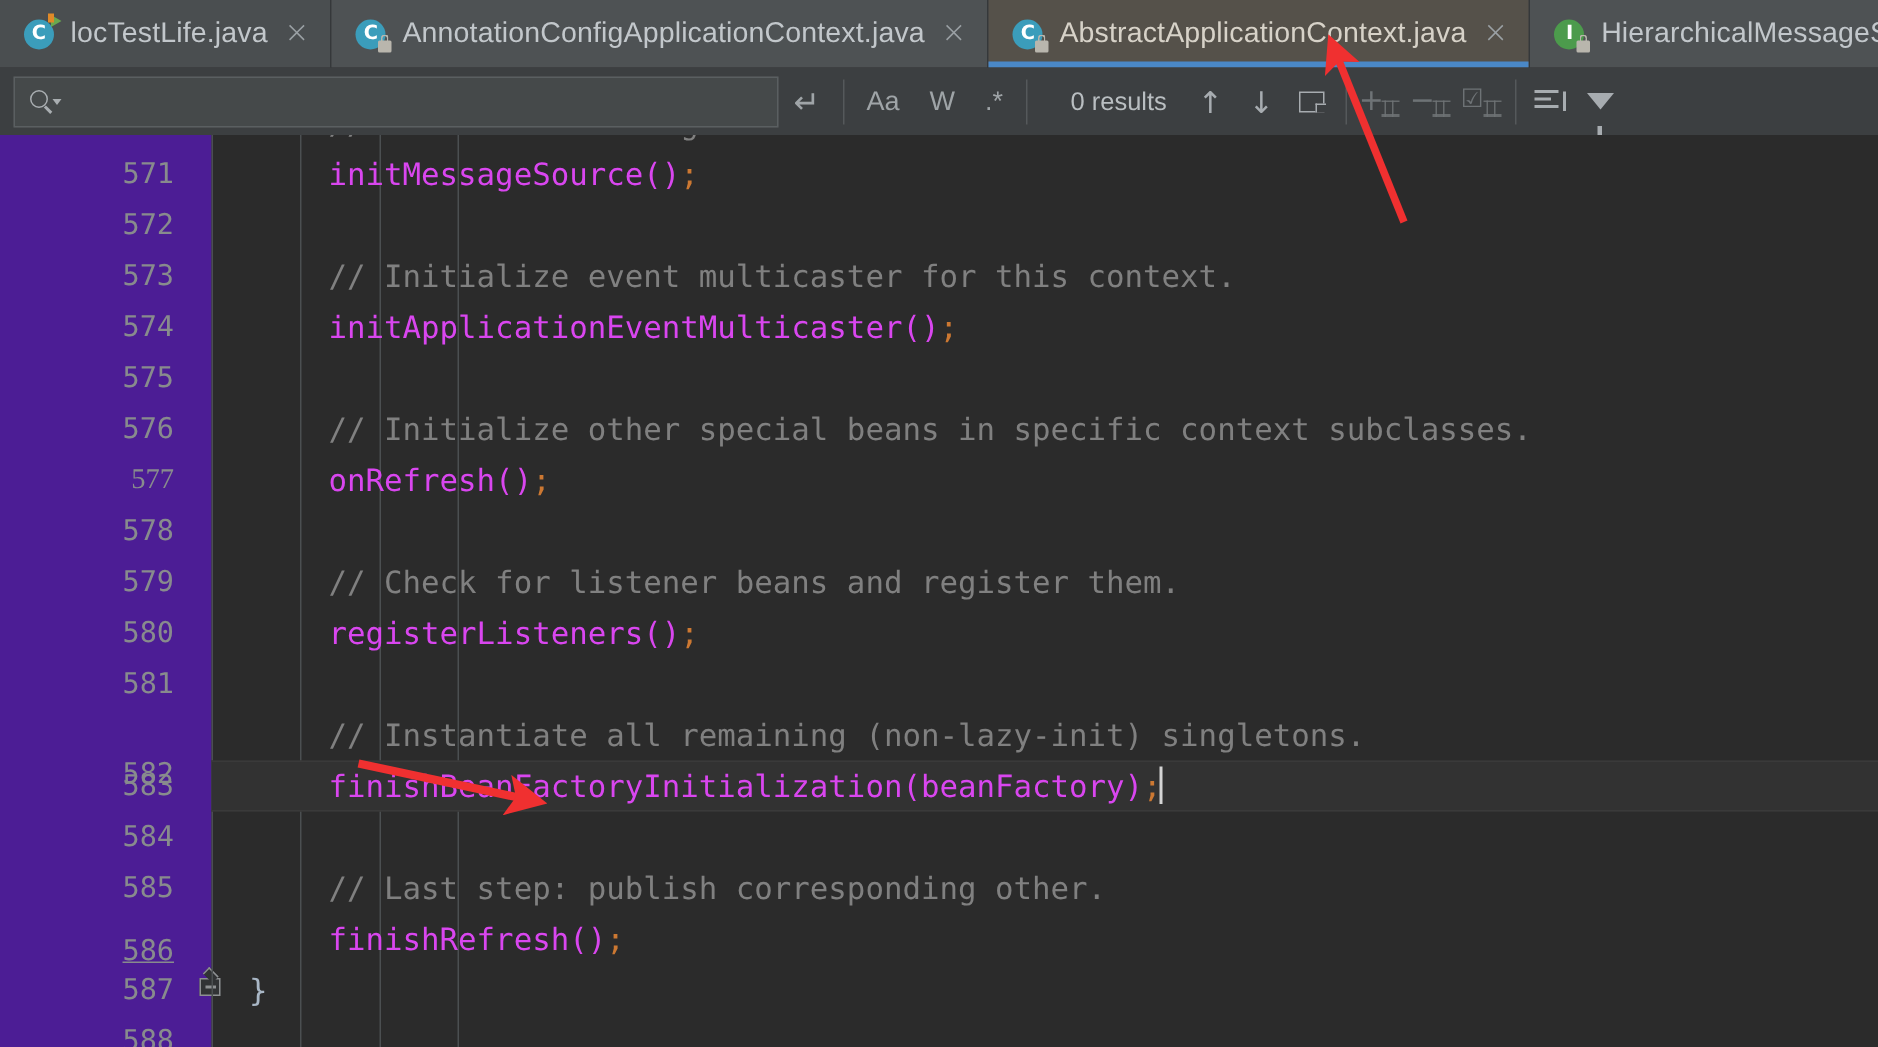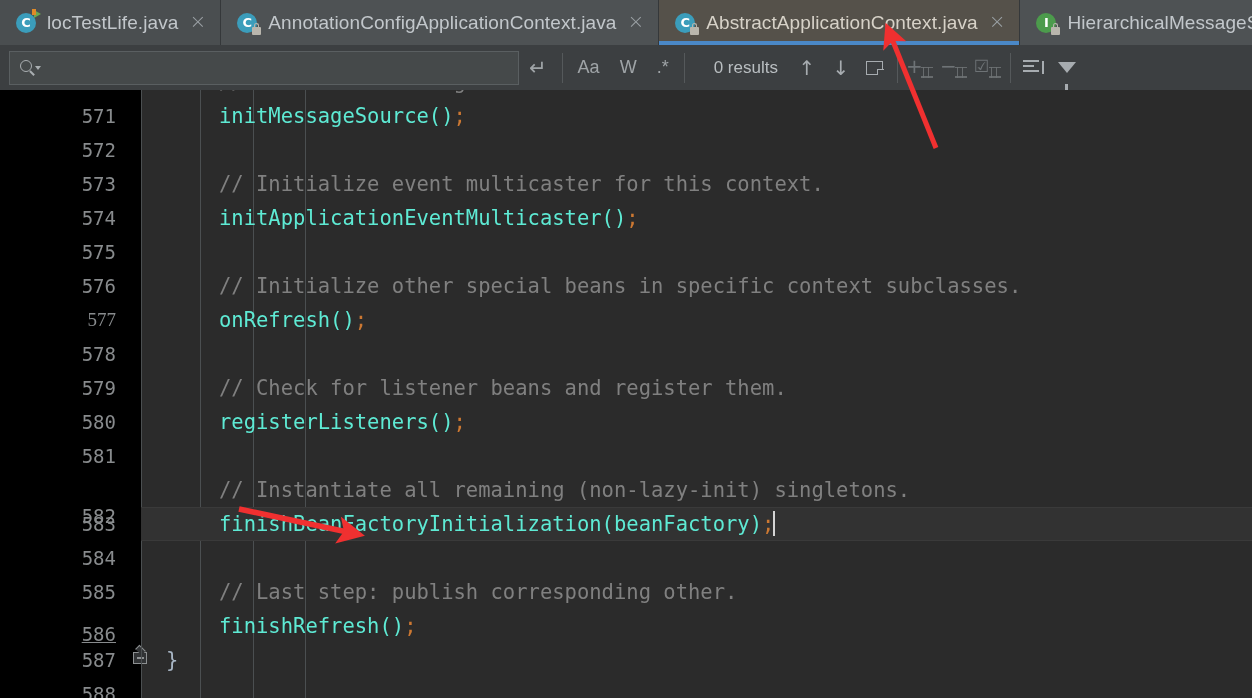--- a/index.html
+++ b/index.html
@@ -312,21 +312,21 @@
     width: 1252px;
     height: 608px;
     background: #2b2b2b;
     overflow: hidden;
   }
   .gutter {
     position: absolute;
     left: 0; top: 0;
     width: 141px;
     height: 608px;
-    background: #000000;
+    background: #4c1d95;
   }
   .gutter-line {
     position: absolute;
     right: 25px;
     width: 110px;
     text-align: right;
     color: #888b8d;
     font-family: "DejaVu Sans Mono", monospace;
     font-size: 19px;
     line-height: 34px;
@@ -391,21 +391,21 @@
     left: 0;
     height: 34px;
     line-height: 34px;
     white-space: pre;
     font-family: "DejaVu Sans Mono", monospace;
     font-size: 20.5px;
     color: #a9b7c6;
   }
   .tok-comment { color: #808080; }
   .tok-punct   { color: #cc7832; }
-  .tok-ident   { color: #5eead4; }
+  .tok-ident   { color: #d946ef; }
   .tok-brace   { color: #a9b7c6; }
   .text-caret {
     display: inline-block;
     width: 2px;
     height: 25px;
     background: #d4d4d4;
     vertical-align: -5px;
     margin-left: -1px;
   }
 

